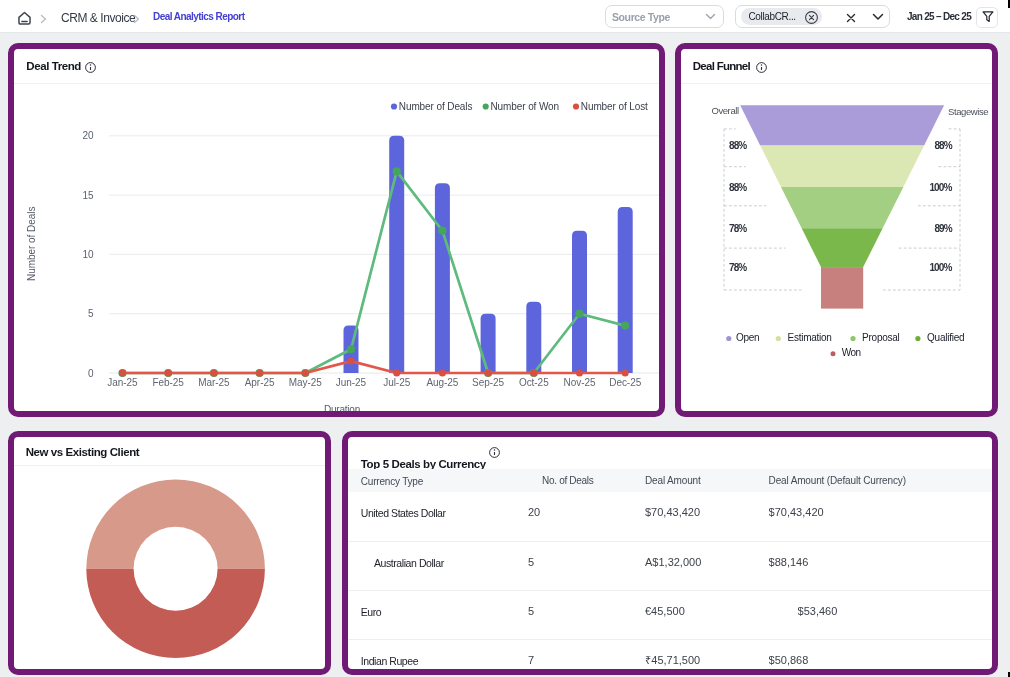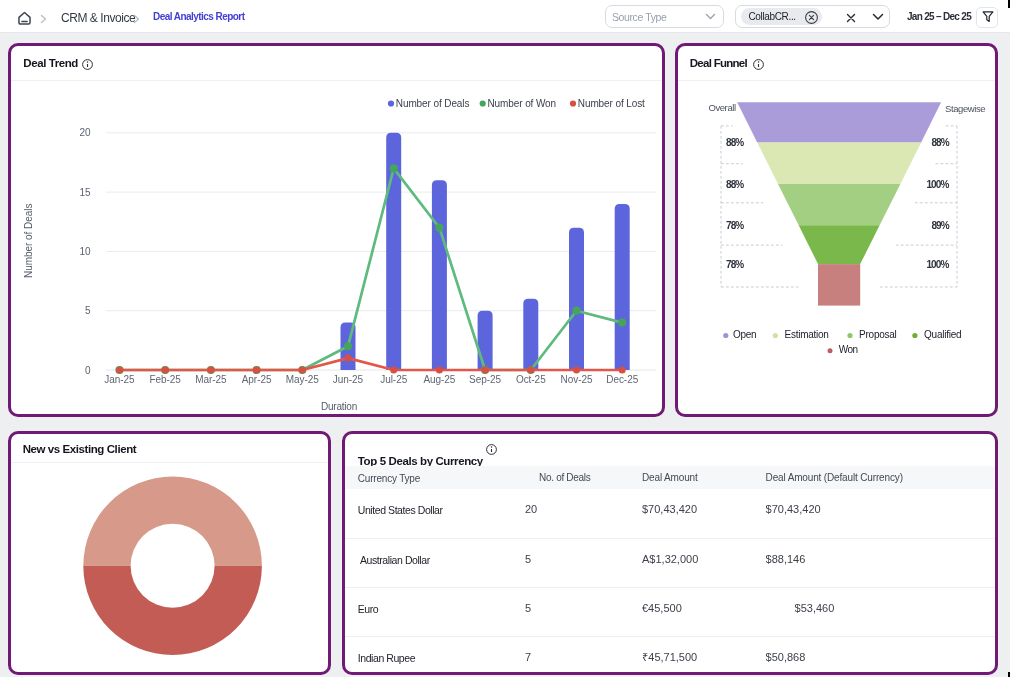--- a/index.html
+++ b/index.html
@@ -1,19 +1,19 @@
 <!DOCTYPE html>
 <html><head>
 <meta charset="utf-8">
 <style>
   * { margin:0; padding:0; box-sizing:border-box; }
   html,body { width:1010px; height:677px; overflow:hidden; }
   body { font-family:"Liberation Sans", sans-serif; background:#edeff1; position:relative; }
   .abs { position:absolute; }
-  .card { position:absolute; background:#fff; border:3px solid #701a75; border-radius:10px; overflow:hidden; }
+  .card { position:absolute; background:#fff; border:6px solid #701a75; border-radius:10px; overflow:hidden; }
   .ctitle { position:absolute; font-weight:bold; font-size:11.5px; color:#14171f; }
   .divider { position:absolute; left:0; right:0; height:1px; background:#eef0f3; }
   svg text { font-family:"Liberation Sans", sans-serif; }
 </style>
 </head>
 <body>
 
 <div class="abs" style="left:0;top:0;width:1010px;height:33px;background:#fff;border-bottom:1px solid #e5e7ea;"></div>
 
 <svg class="abs" style="left:16.5px;top:10.7px;" width="15" height="15" viewBox="0 0 13 13">
@@ -23,21 +23,21 @@
 <svg class="abs" style="left:39.5px;top:14px;" width="7" height="10" viewBox="0 0 7 10">
     <polyline points="1.5,1.5 5.5,5 1.5,8.5" fill="none" stroke="#b9bec7" stroke-width="1.4" stroke-linecap="round" stroke-linejoin="round"></polyline>
   </svg>
 <div class="abs" style="left:61px;top:11px;font-size:12px;letter-spacing:-0.45px;font-weight:500;color:#333945;">CRM &amp; Invoice</div>
 <svg class="abs" style="left:133px;top:14px;" width="7" height="10" viewBox="0 0 7 10">
     <polyline points="1.5,1.5 5.5,5 1.5,8.5" fill="none" stroke="#b9bec7" stroke-width="1.4" stroke-linecap="round" stroke-linejoin="round"></polyline>
   </svg>
 <div class="abs" style="left:153px;top:10.5px;font-size:10px;font-weight:bold;letter-spacing:-0.55px;color:#4440d4;">Deal Analytics Report</div>
 
 <div class="abs" style="left:604.5px;top:5px;width:119px;height:23px;background:#fff;border:1px solid #d8dce1;border-radius:7px;"></div>
-<div class="abs" style="left:612px;top:10.5px;font-size:10.5px;letter-spacing:-0.4px;color:#99a0ac;">Source Type</div>
+<div class="abs" style="left:612px;top:10.5px;font-size:10.5px;letter-spacing:-0.4px;color:#99a0ac;font-weight:bold;">Source Type</div>
 <svg class="abs" style="left:705px;top:13px;" width="11" height="8" viewBox="0 0 11 8">
     <polyline points="1.5,1.5 5.5,5.5 9.5,1.5" fill="none" stroke="#9aa1ad" stroke-width="1.3" stroke-linecap="round" stroke-linejoin="round"></polyline>
   </svg>
 
 <div class="abs" style="left:734.5px;top:5px;width:155.5px;height:23px;background:#fff;border:1px solid #d8dce1;border-radius:7px;"></div>
 <div class="abs" style="left:741px;top:7.5px;width:81px;height:17px;background:#e8eaee;border-radius:9px;"></div>
 <div class="abs" style="left:748.5px;top:11px;font-size:10px;letter-spacing:-0.35px;color:#20242e;">CollabCR...</div>
 <svg class="abs" style="left:805px;top:10.5px;" width="13" height="13" viewBox="0 0 13 13">
   <circle cx="6.5" cy="6.5" r="5.9" fill="none" stroke="#383d47" stroke-width="1.1"></circle>
   <path d="M4.4 4.4 L8.6 8.6 M8.6 4.4 L4.4 8.6" stroke="#383d47" stroke-width="1.1" stroke-linecap="round"></path>
@@ -204,21 +204,21 @@
   </svg>
   <div class="abs" style="left:0;top:32.5px;width:656px;height:22.5px;background:#f6f7f9;"></div>
   <div class="abs" style="left:12.8px;top:39px;font-size:10px;letter-spacing:-0.2px;color:#434955;text-align:center;">Currency Type</div>
   <div class="abs" style="left:180px;top:38.5px;font-size:10px;letter-spacing:-0.3px;color:#434955;padding-left:14px;">No. of Deals</div>
   <div class="abs" style="left:297px;top:38.5px;font-size:10px;letter-spacing:-0.15px;color:#434955;">Deal Amount</div>
   <div class="abs" style="left:420.6px;top:38.5px;font-size:10px;letter-spacing:-0.15px;color:#434955;">Deal Amount (Default Currency)</div>
   <div class="abs" style="left:12.8px;top:70.5px;font-size:10.5px;font-weight:500;letter-spacing:-0.43px;color:#21242c;">United States Dollar</div>
   <div class="abs" style="left:180px;top:69.5px;font-size:11px;line-height:13px;height:13px;overflow:hidden;color:#3c414b;">20</div>
   <div class="abs" style="left:297px;top:69.5px;font-size:11px;line-height:13px;height:13px;overflow:hidden;color:#3c414b;">$70,43,420</div>
   <div class="abs" style="left:420.6px;top:69.5px;font-size:11px;line-height:13px;height:13px;overflow:hidden;color:#3c414b;">$70,43,420</div>
-  <div class="abs" style="left:15px;top:120.0px;font-size:10.5px;font-weight:500;letter-spacing:-0.43px;color:#21242c;">Australian Dollar</div>
+  <div class="abs" style="left:26px;top:120.0px;font-size:10.5px;font-weight:500;letter-spacing:-0.43px;color:#21242c;">Australian Dollar</div>
   <div class="abs" style="left:180px;top:119.0px;font-size:11px;line-height:13px;height:13px;overflow:hidden;color:#3c414b;">5</div>
   <div class="abs" style="left:297px;top:119.0px;font-size:11px;line-height:13px;height:13px;overflow:hidden;color:#3c414b;">A$1,32,000</div>
   <div class="abs" style="left:420.6px;top:119.0px;font-size:11px;line-height:13px;height:13px;overflow:hidden;color:#3c414b;">$88,146</div>
   <div class="abs" style="left:12.8px;top:169.0px;font-size:10.5px;font-weight:500;letter-spacing:-0.43px;color:#21242c;">Euro</div>
   <div class="abs" style="left:180px;top:168.0px;font-size:11px;line-height:13px;height:13px;overflow:hidden;color:#3c414b;">5</div>
   <div class="abs" style="left:297px;top:168.0px;font-size:11px;line-height:13px;height:13px;overflow:hidden;color:#3c414b;text-align:right;">€45,500</div>
   <div class="abs" style="left:420.6px;top:168.0px;font-size:11px;line-height:13px;height:13px;overflow:hidden;color:#3c414b;margin-left:29px;">$53,460</div>
   <div class="abs" style="left:12.8px;top:218.0px;font-size:10.5px;font-weight:500;letter-spacing:-0.43px;color:#21242c;">Indian Rupee</div>
   <div class="abs" style="left:180px;top:217.0px;font-size:11px;line-height:13px;height:13px;overflow:hidden;color:#3c414b;">7</div>
   <div class="abs" style="left:297px;top:217.0px;font-size:11px;line-height:13px;height:13px;overflow:hidden;color:#3c414b;">₹45,71,500</div>

